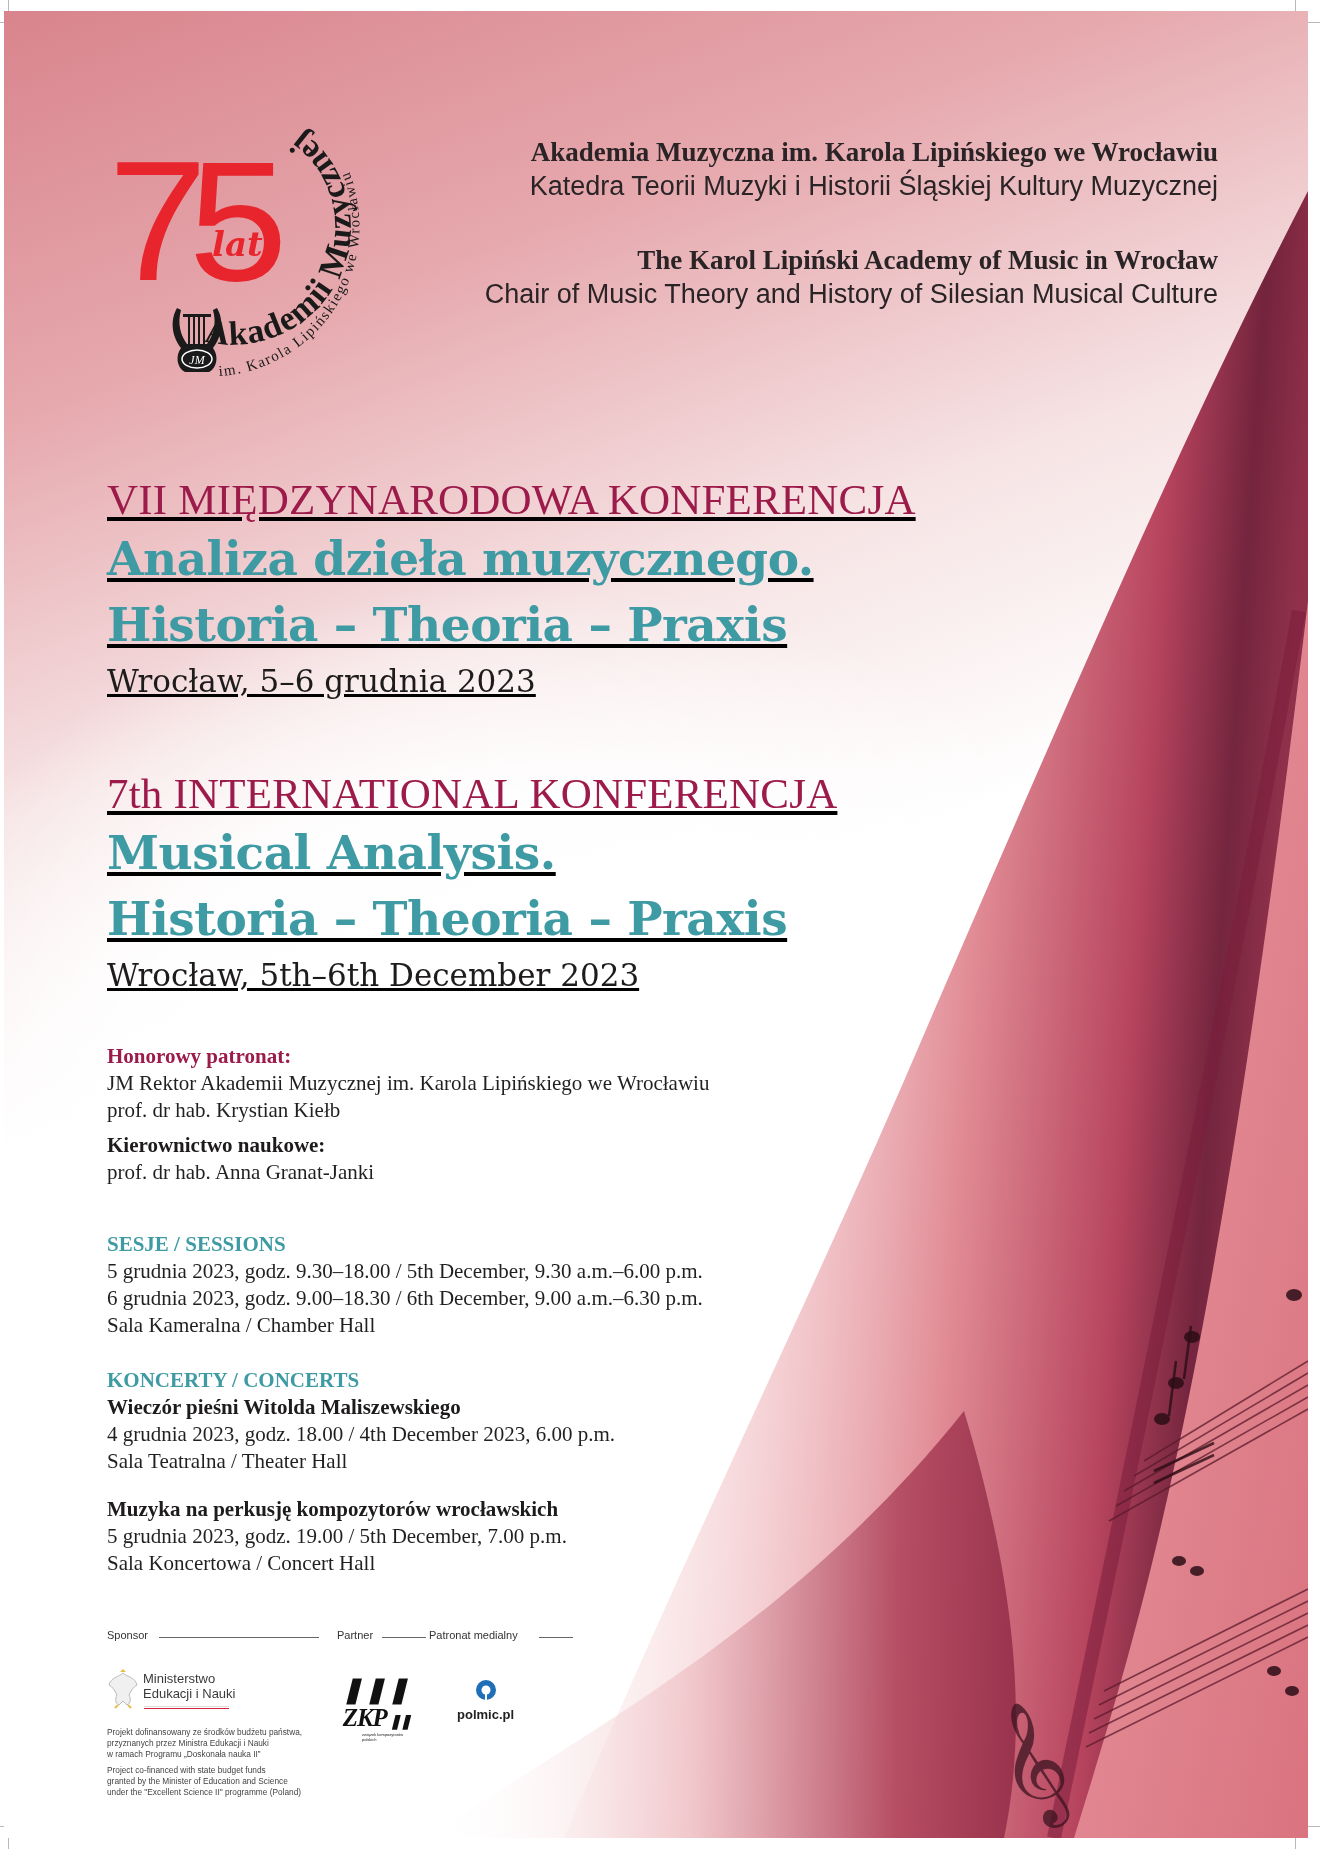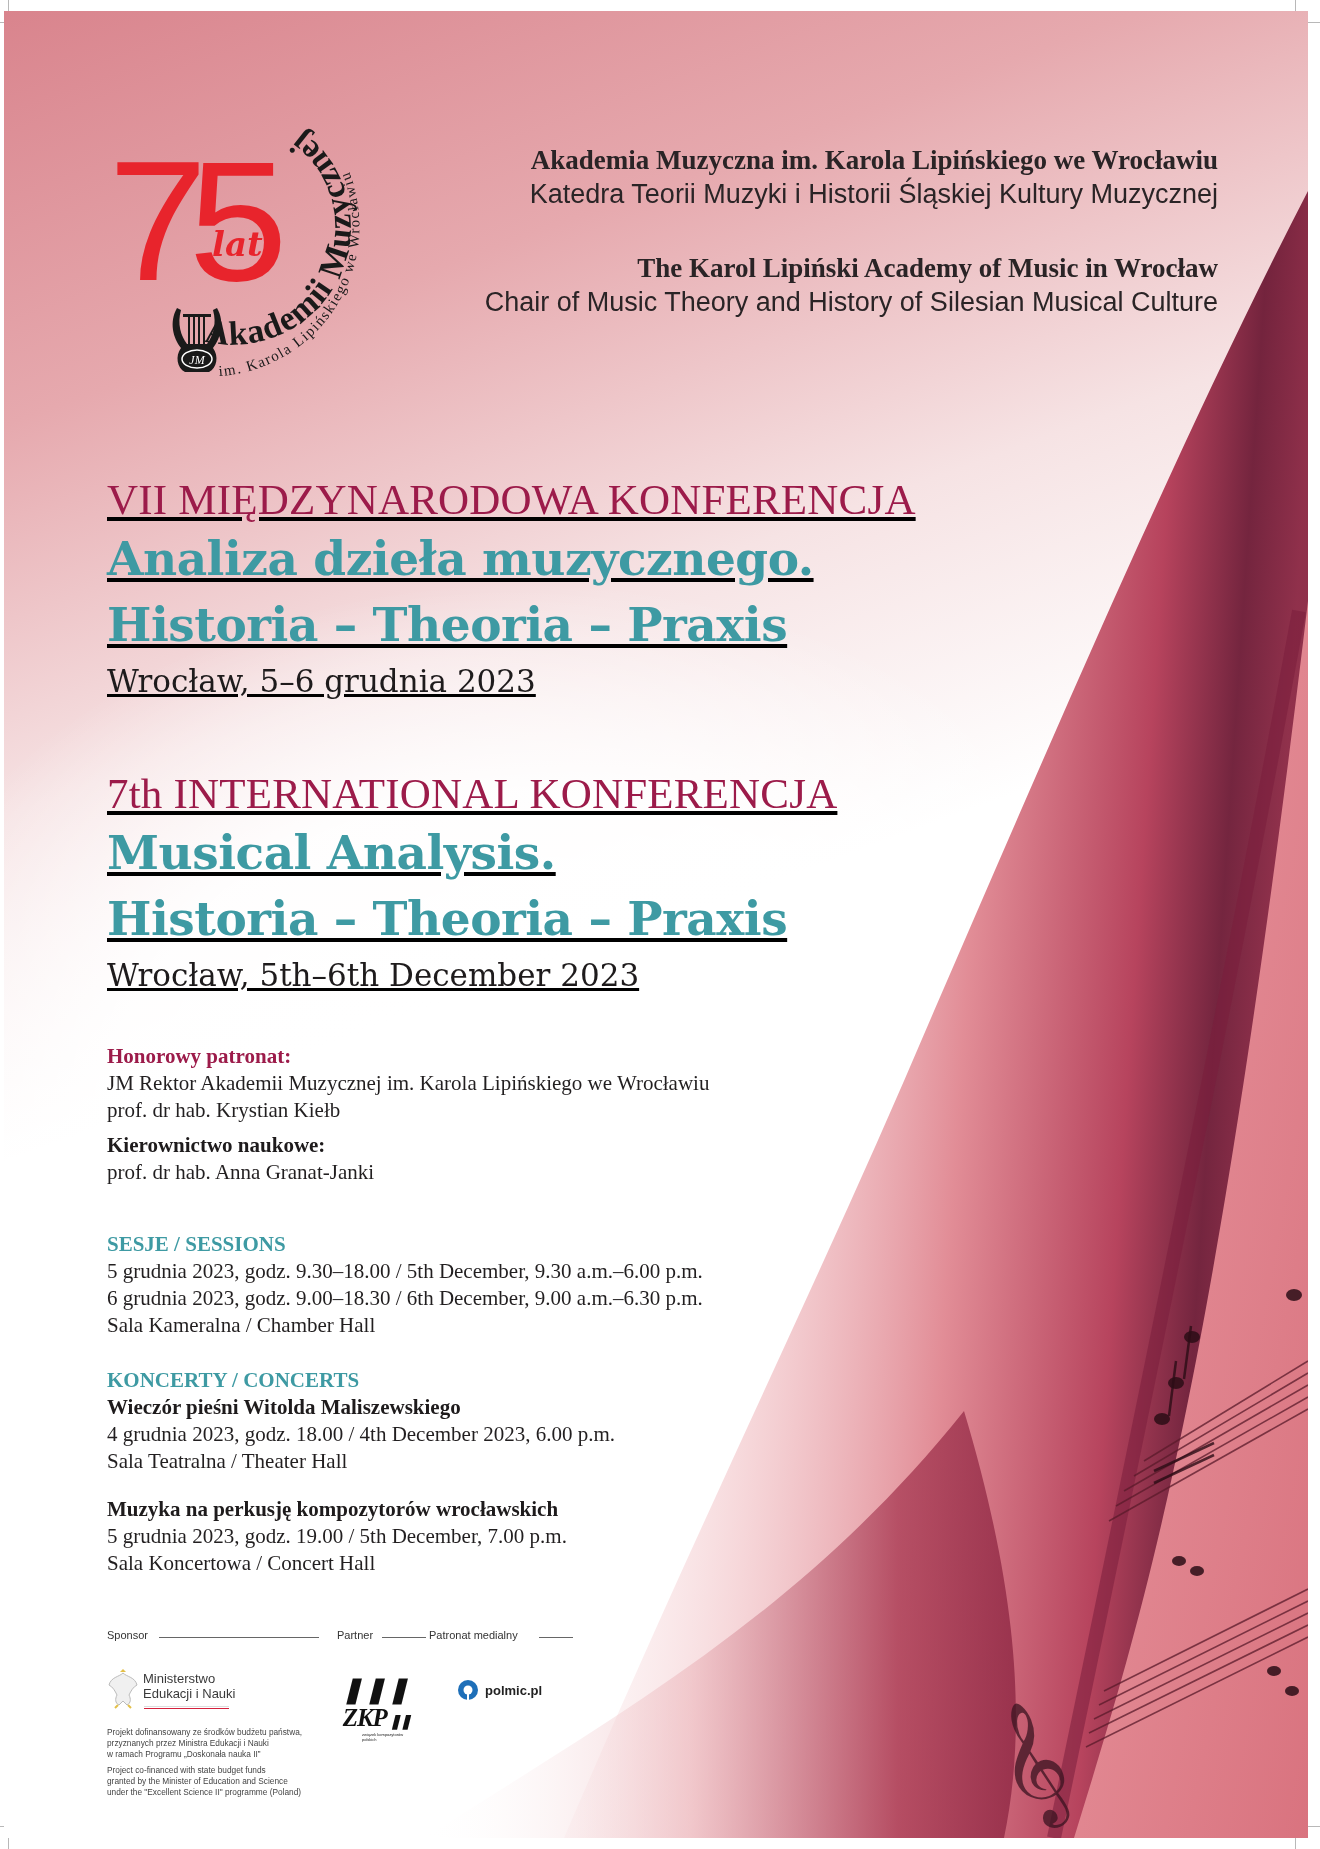--- a/index.html
+++ b/index.html
@@ -28,21 +28,21 @@
   }
   .logo-lat {
     position: absolute; left: 118px; top: 138px;
     font-family: "DejaVu Serif", serif; font-style: italic; font-weight: bold;
     font-size: 34px; color: #e8242c;
   }
   .logo-arc { position: absolute; left: 0; top: 0; width: 320px; height: 300px; }
   .lyre { position: absolute; left: 75px; top: 218px; width: 56px; height: 70px; }
 
   
-  .inst { position: absolute; right: 90px; top: 132px; text-align: right; color: #2a2426; margin-left: 27px; }
+  .inst { position: absolute; right: 90px; top: 124px; text-align: right; color: #2a2426; margin-left: 27px; }
   .inst .bold { font-family: "Liberation Serif", serif; font-weight: bold; font-size: 27px; line-height: 34px; }
   .inst .reg { font-family: Liberation Sans, sans-serif; font-size: 27px; line-height: 34px; }
   .inst .gap { height: 40px; }
 
   
   .conf { position: absolute; left: 103px; text-decoration: underline; }
   .conf .kicker { font-family: "Liberation Serif", serif; color: #9c1b4a; font-size: 43px; line-height: 52px; letter-spacing: 0.2px; }
   .conf .title { font-family: "DejaVu Serif", serif; font-weight: bold; color: #3e9aa3; font-size: 47px; line-height: 66px; letter-spacing: -0.5px; }
   .conf .date { font-family: "DejaVu Serif", serif; color: #1e1b1c; font-size: 31px; line-height: 46px; }
 
@@ -56,21 +56,21 @@
   .footer { position: absolute; left: 103px; top: 1620px; font-family: "Liberation Sans", sans-serif; color: #333; }
   .f-label { position: absolute; font-size: 11px; color: #333; white-space: nowrap; }
   .f-line { position: absolute; height: 1px; background: #666; }
   .f-note { position: absolute; font-size: 8.3px; line-height: 11px; color: #444; white-space: nowrap; }
   .men { position: absolute; left: 0; top: 38px; width: 230px; height: 48px; }
   .men-text { position: absolute; left: 36px; top: 2px; font-size: 13px; line-height: 15px; color: #3a3a3a; }
   .men-bar { position: absolute; left: 37px; top: 37px; width: 85px; height: 3px; background: linear-gradient(#ffffff 0 30%, #d4213d 30% 100%); border-top: 1px solid #ddd; }
   .zkp { position: absolute; left: 235px; top: 44px; }
   .zkp-text { font-family: Liberation Serif, serif; font-weight: bold; font-style: italic; font-size: 25px; color: #111; letter-spacing: -1px; text-align: right; }
   .zkp-sub { font-size: 4px; color: #222; margin-left: 20px; }
-  .polmic { position: absolute; left: 350px; top: 48px; display: flex; align-items: center; gap: 6px; }
+  .polmic { position: absolute; left: 350px; top: 48px; display: flex; align-items: center; gap: 6px; flex-direction: column; }
   .polmic-text { font-weight: bold; font-size: 13px; color: #222; }
 </style>
 </head>
 <body>
 
 <div class="crop-mark" style="left:0;top:22px;width:4px;height:1px;"></div>
 <div class="crop-mark" style="left:1308px;top:22px;width:12px;height:1px;"></div>
 <div class="crop-mark" style="left:8px;top:0;width:1px;height:11px;"></div>
 <div class="crop-mark" style="left:1295px;top:0;width:1px;height:11px;"></div>
 <div class="crop-mark" style="left:0;top:1826px;width:4px;height:1px;"></div>

